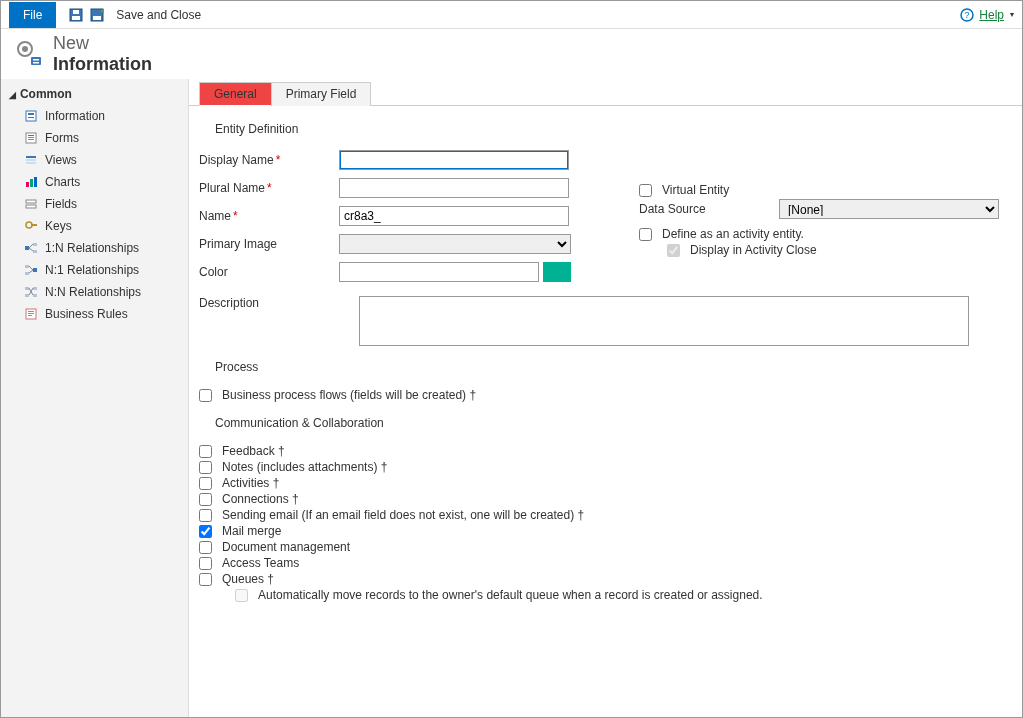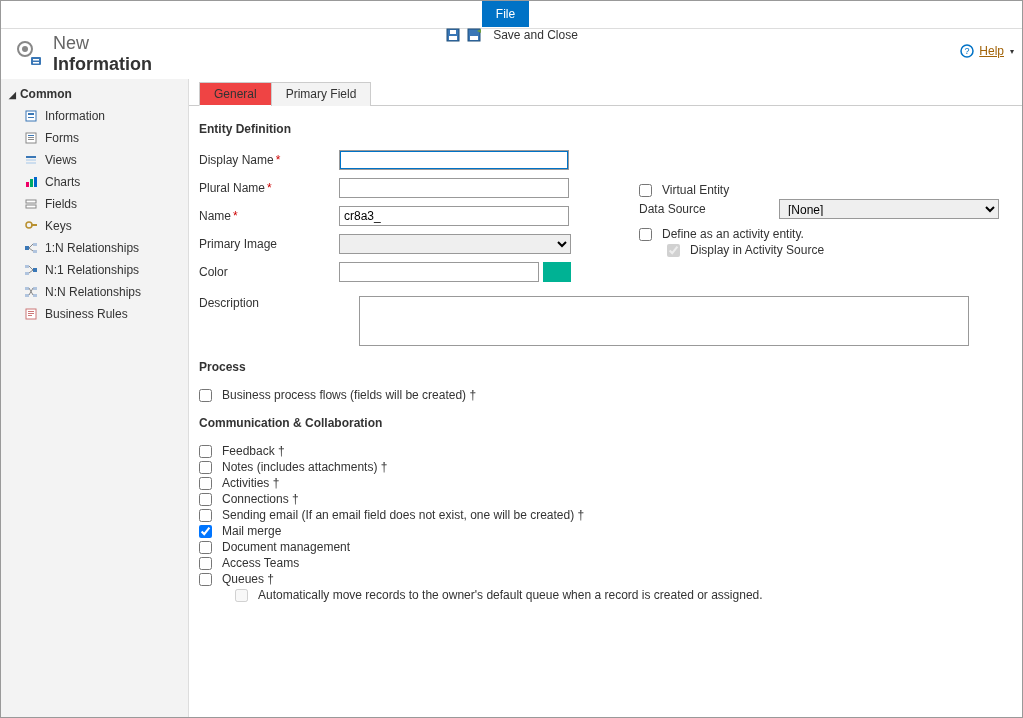--- a/index.html
+++ b/index.html
@@ -1,25 +1,25 @@
 <!DOCTYPE html>
 <html><head>
 <meta charset="utf-8">
 <style>
 * { box-sizing: border-box; margin: 0; padding: 0; }
 body { font-family: "Segoe UI", Tahoma, sans-serif; font-size: 12px; color: #333; background: #fff; width: 1023px; height: 718px; overflow: hidden; border: 1px solid #999; }
 
 
-.topbar { height: 28px; display: flex; align-items: center; padding: 0 8px; border-bottom: 1px solid #ddd; flex-direction: column; }
+.topbar { height: 28px; display: flex; align-items: center; padding: 0 8px; border-bottom: 1px solid #ddd; }
 .file-btn { background: #0072c6; color: #fff; padding: 6px 14px; font-size: 12px; margin-right: 12px; cursor: pointer; }
 .topbar-icons { display: flex; align-items: center; gap: 6px; }
 .icon-small { display: inline-flex; align-items: center; justify-content: center; width: 16px; height: 16px; }
 .topbar-label { margin-left: 4px; }
 .topbar-right { margin-left: auto; display: flex; align-items: center; gap: 4px; }
-.help-link { color: #a16207; text-decoration: none; }
+.help-link { color: #15803d; text-decoration: none; }
 .help-link span { text-decoration: underline; }
 .help-caret { font-size: 8px; color:#333; margin-left:2px; }
 
 
 .header-strip { height: 50px; display: flex; align-items: center; padding: 6px 10px 6px 14px; }
 .header-icon { margin-right: 10px; }
 .header-text .sub { font-size: 18px; color: #666; }
 .header-text .main { font-size: 18px; font-weight: bold; }
 .header-right { margin-left: auto; font-weight: bold; font-size: 12px; }
 
@@ -33,21 +33,21 @@
 .sidebar-item { display: flex; align-items: center; padding: 3px 8px 3px 22px; cursor: pointer; }
 .sidebar-item .icon-small { margin-right: 6px; }
 
 
 .main { flex: 1; display: flex; flex-direction: column; overflow: hidden; }
 .tabs { display: flex; padding-left: 10px; border-bottom: 1px solid #ccc; margin-top:2px;}
 .tab { padding: 4px 14px; border: 1px solid #ccc; border-bottom: none; background: #f3f3f3; font-size: 12px; cursor: pointer; margin-right: -1px; position: relative; top: 1px; }
 .tab.active { background: #ef4444; border-bottom: 1px solid #fff; }
 
 .scroll-area { flex:1; overflow-y: scroll; padding: 10px 20px 30px 10px; }
-.section-title { font-weight: bold; font-size: 12px; margin: 6px 0 14px 0; }
+.section-title { font-weight: normal; font-size: 12px; margin: 6px 0 14px 16px; }
 
 .cols { display: flex; gap: 40px; align-items: center; }
 .col-left { width: 400px; }
 .col-right { flex:1; }
 
 .form-row { display: flex; align-items: center; margin-bottom: 8px; }
 .form-row label { width: 140px; font-size: 12px; }
 .req { color: #c00; margin-left: 2px; }
 .form-row input[type="text"], .form-row select, .form-row textarea { font-size: 12px; padding: 2px 4px; border: 1px solid #999; }
 .form-row input[type="text"] { width: 230px; height: 20px; }
@@ -278,21 +278,21 @@
           <div class="form-row">
             <label>Data Source</label>
             <select><option>[None]</option></select>
           </div>
           <div class="checkline">
             <input type="checkbox" style="">
             <span>Define as an activity entity.</span>
           </div>
           <div class="checkline nested">
             <input type="checkbox" checked="" disabled="" style="">
-            <span>Display in Activity Source</span>
+            <span>Display in Activity Close</span>
           </div>
         </div>
       </div>
 
       <div class="form-row desc-row" style="margin-top:6px;">
         <label>Description</label>
         <textarea style=""></textarea>
       </div>
 
 

